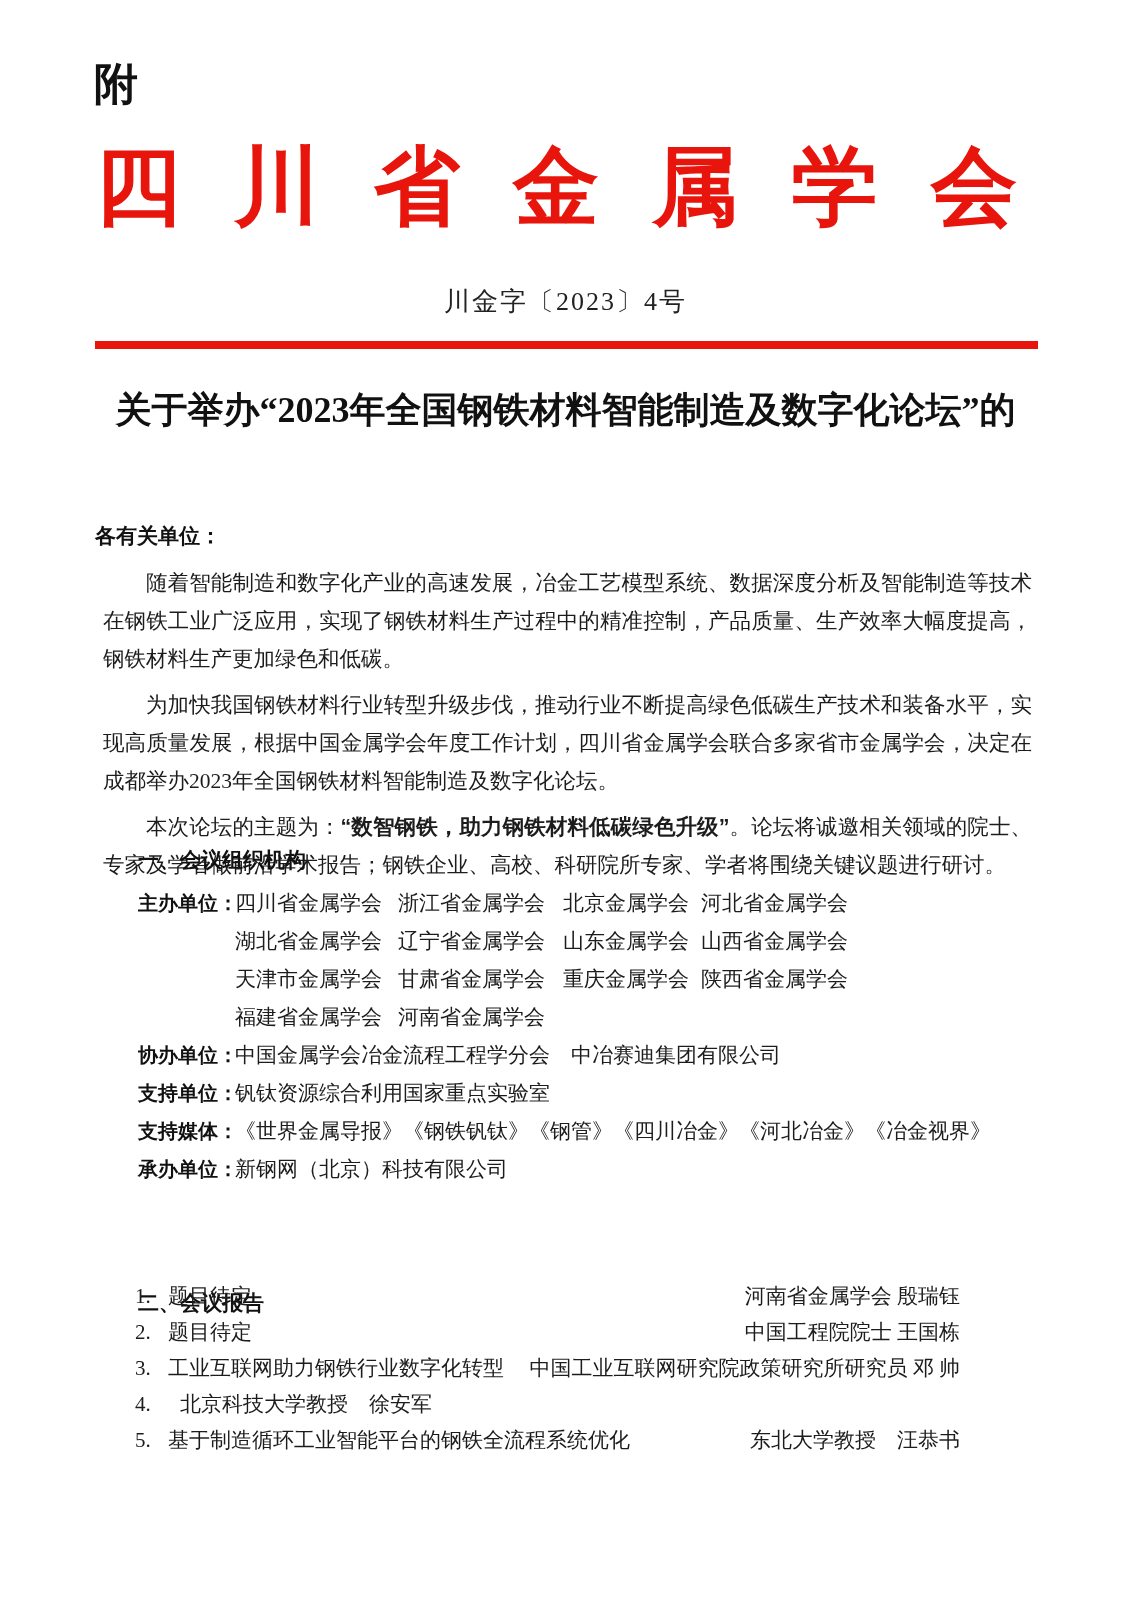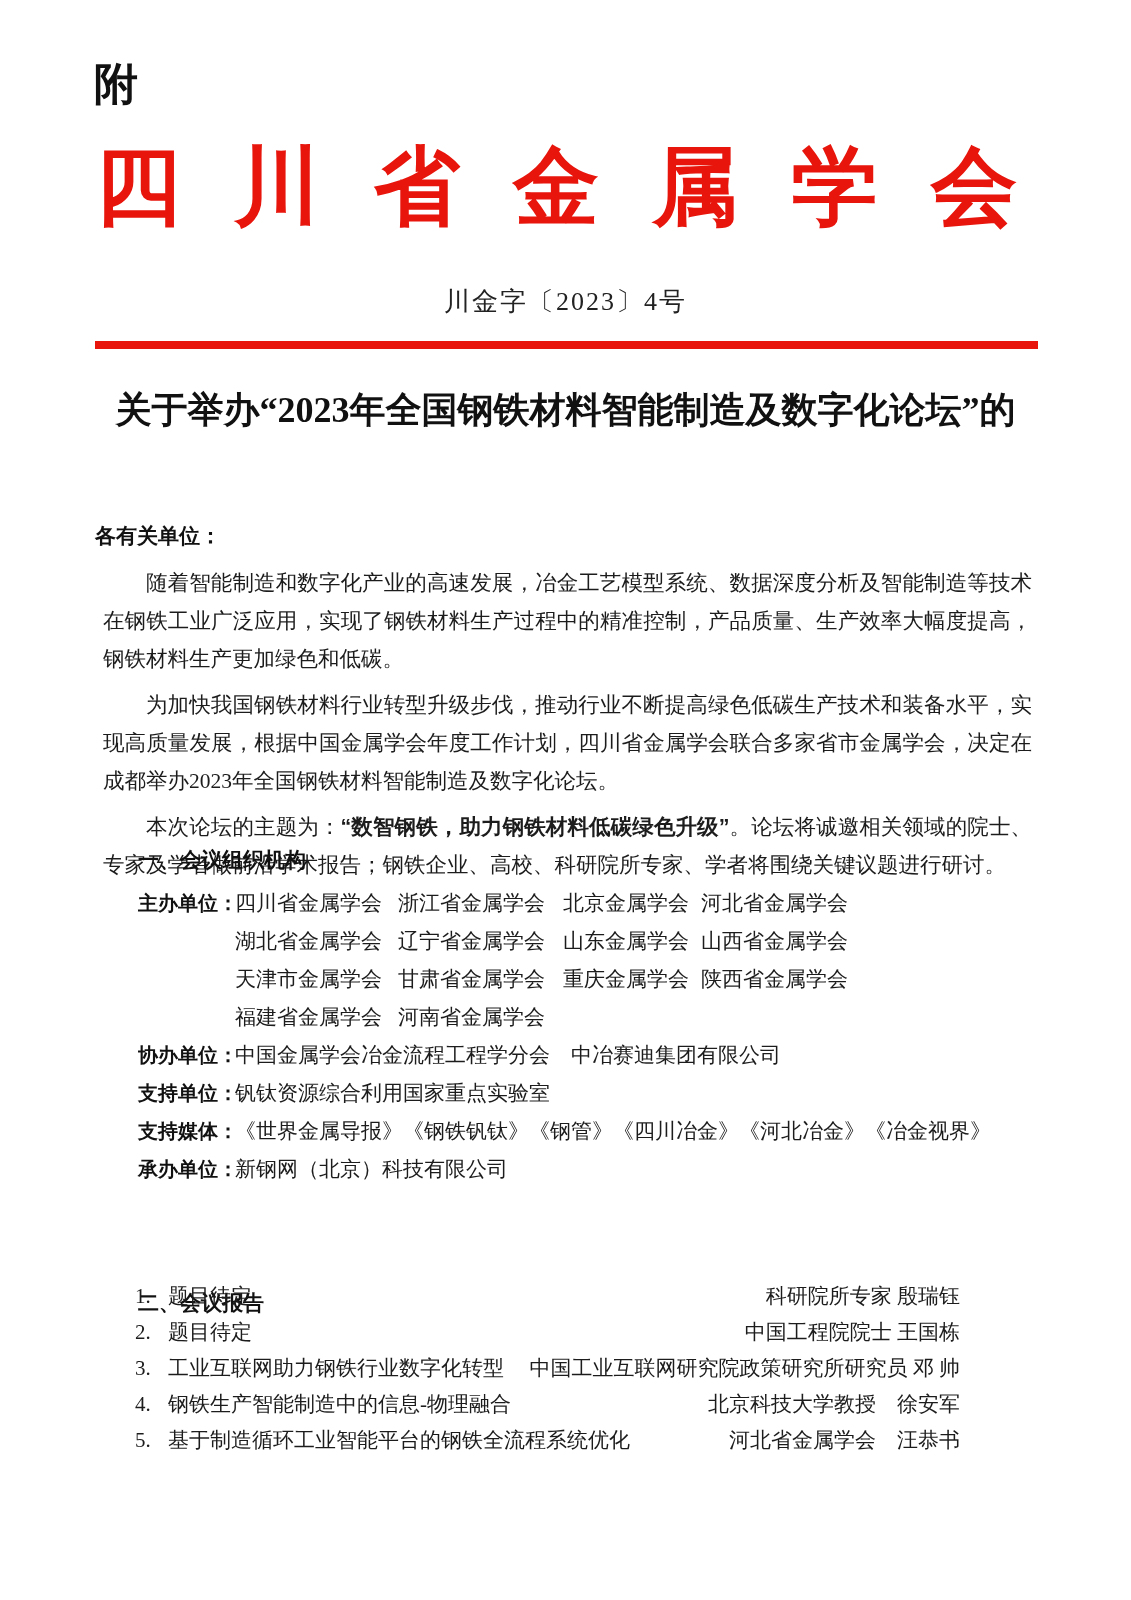--- a/index.html
+++ b/index.html
@@ -148,37 +148,36 @@
       <span class="lbl">承办单位：</span><span>新钢网（北京）科技有限公司</span>
     </div>
   </div>
 
   <div class="sec2-heading">二、会议报告</div>
 
   <div class="reports">
     <div class="rep">
       <span class="num">1.</span>
       <span class="rtitle">题目待定</span>
-      <span class="rspk">科研院所专家 殷瑞钰</span>
+      <span class="rspk">河南省金属学会 殷瑞钰</span>
     </div>
     <div class="rep">
       <span class="num">2.</span>
       <span class="rtitle">题目待定</span>
       <span class="rspk">中国工程院院士 王国栋</span>
     </div>
     <div class="rep">
       <span class="num">3.</span>
       <span class="rtitle">工业互联网助力钢铁行业数字化转型</span>
       <span class="rspk">中国工业互联网研究院政策研究所研究员 邓 帅</span>
     </div>
     <div class="rep">
       <span class="num">4.</span>
-      <span class="rtitle">钢铁生产智能制造中的信息-物理融合</span>
       <span class="rspk">北京科技大学教授　徐安军</span>
     </div>
     <div class="rep">
       <span class="num">5.</span>
       <span class="rtitle">基于制造循环工业智能平台的钢铁全流程系统优化</span>
-      <span class="rspk">河北省金属学会　汪恭书</span>
+      <span class="rspk">东北大学教授　汪恭书</span>
     </div>
   </div>
 
 </div>
 
 </body></html>

